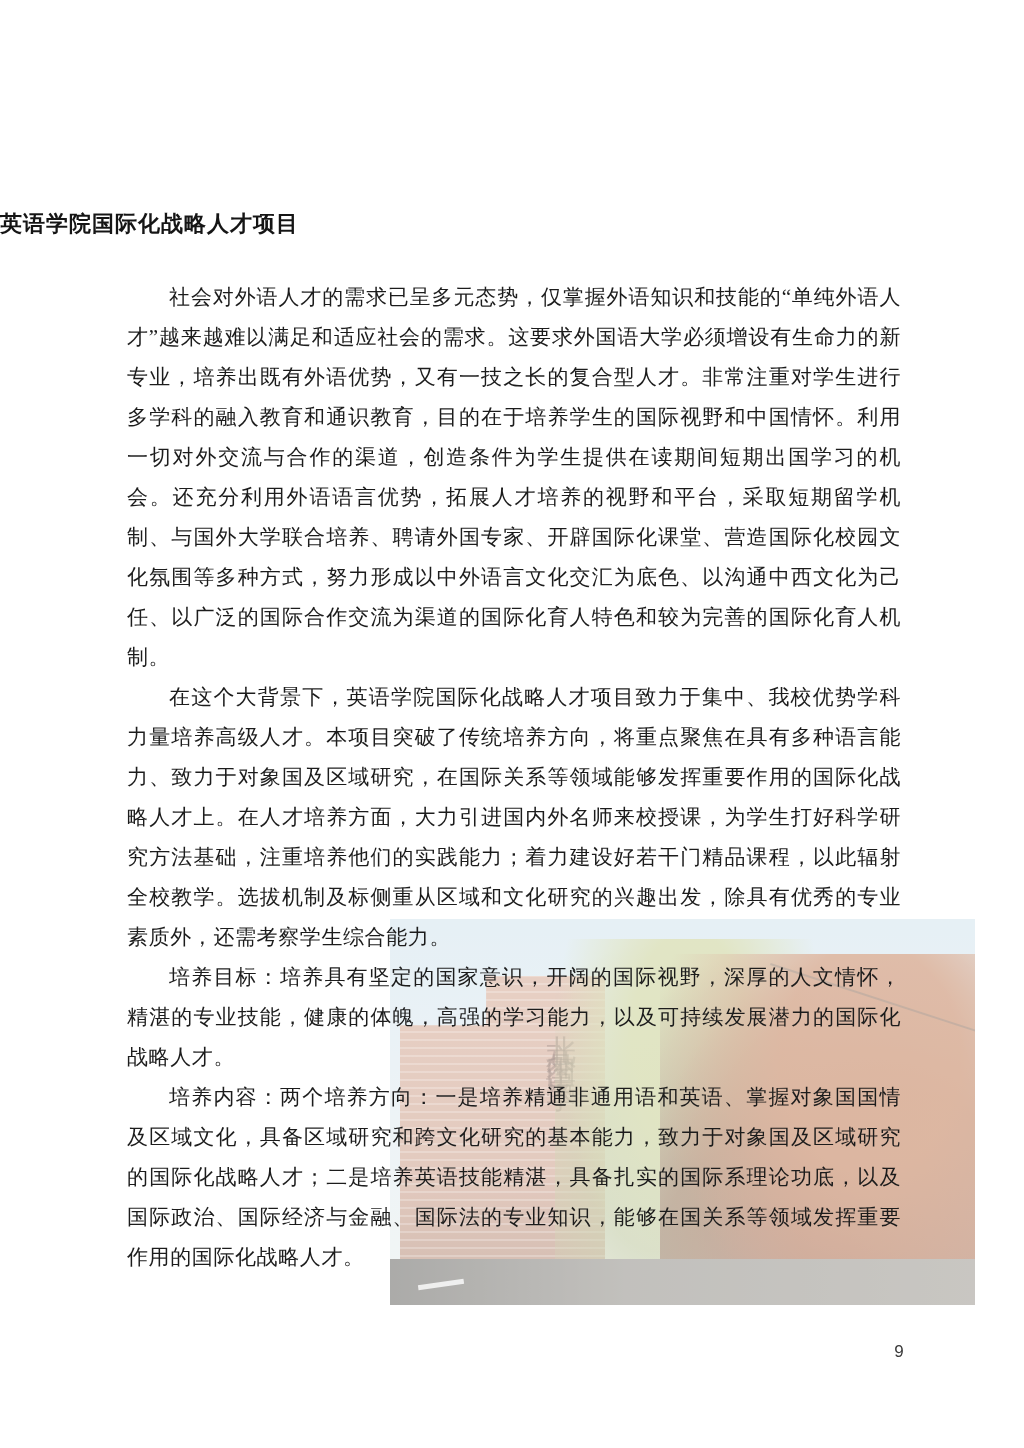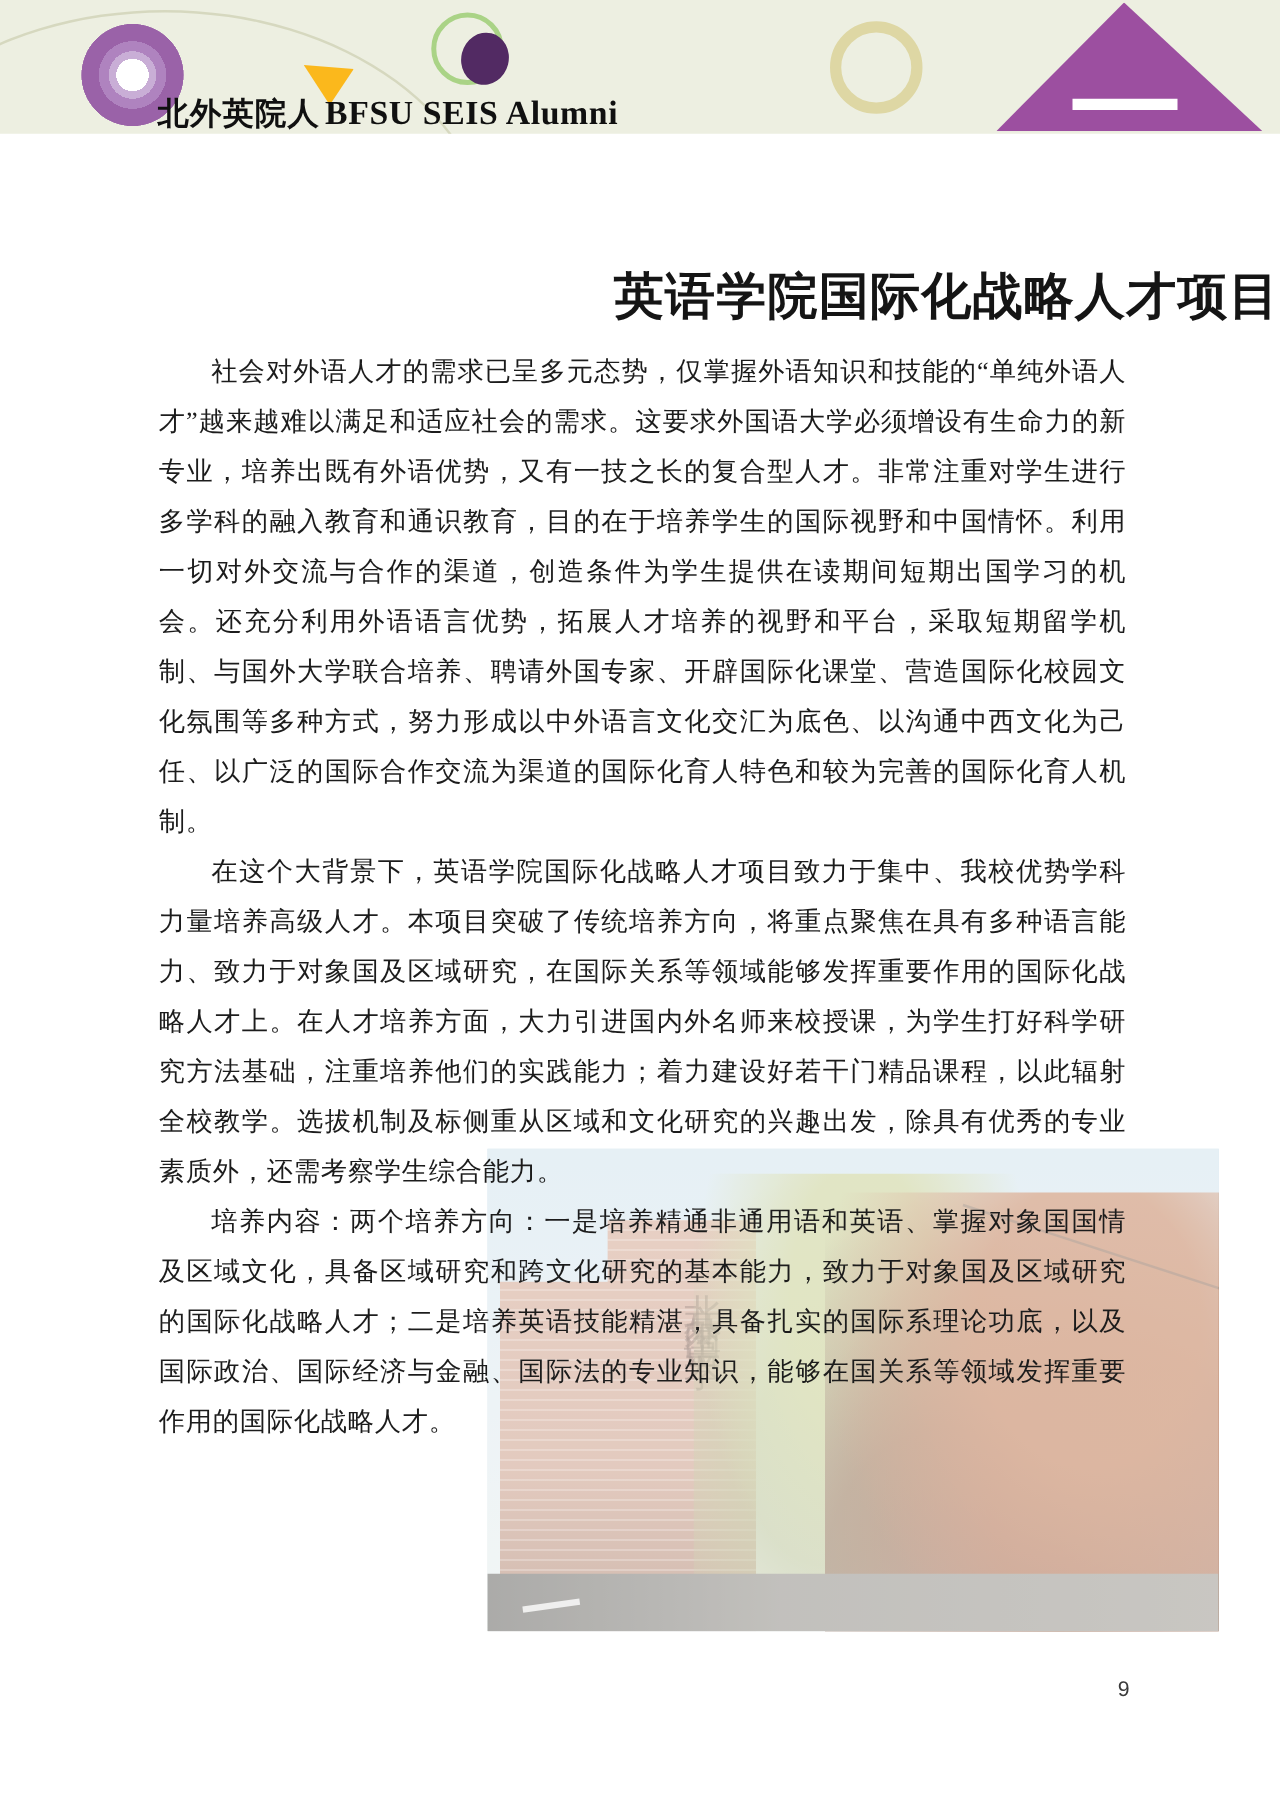--- a/index.html
+++ b/index.html
@@ -112,23 +112,23 @@
     position:absolute; left:28px; bottom:18px; width:46px; height:5px;
     background:rgba(255,255,255,0.8); transform:rotate(-8deg);
   }
   .photo-wash {
     position:absolute; inset:0; background:rgba(255,255,255,0.48);
   }
 
   
   .article-title {
     position:absolute; left:0; top:209px; width:1024px; margin:0;
-    text-align:right;
+    text-align:left;
     font-family:"Liberation Sans", sans-serif;
-    font-weight:bold; font-size:40px; letter-spacing:1px; color:#151515;
+    font-weight:bold; font-size:22px; letter-spacing:1px; color:#151515;
     z-index:2;
   }
   .body-text {
     position:absolute; left:127px; top:277px; width:774px; z-index:2;
   }
   .body-text p {
     margin:0; font-size:21px; line-height:40px; letter-spacing:0.6px;
     text-align:justify; text-justify:inter-ideograph;
     text-indent:2em; color:var(--text_color,#1c1c1c);
   }
@@ -136,50 +136,37 @@
     position:absolute; left:884px; top:1342px; width:30px; text-align:center;
     font-family:"Liberation Sans", sans-serif; font-size:17px; color:#3a3a3a;
     z-index:2;
   }
 </style>
 </head>
 <body>
 
 <div class="page">
 
-  <div class="masthead">
-    <div class="arc"></div>
-    <div class="ring-logo"></div>
-    <div class="yellow-wedge"></div>
-    <div class="green-circle"></div>
-    <div class="purple-dot"></div>
-    <div class="tan-circle"></div>
-    <div class="purple-triangle"></div>
-    <div class="triangle-bar"></div>
-    <div class="brand">
-      <span class="brand-cjk">北外英院人</span>
-      <span class="brand-latin">BFSU SEIS Alumni</span>
-    </div>
-  </div>
 
   <div class="campus-photo">
     <div class="photo-building"></div>
     <div class="photo-calligraphy">北京外国语大学</div>
     <div class="photo-tree-green"></div>
     <div class="photo-tree-orange"></div>
     <div class="photo-wire"></div>
     <div class="photo-road">
       <div class="road-mark"></div>
     </div>
     <div class="photo-wash"></div>
   </div>
 
   <h1 class="article-title">英语学院国际化战略人才项目</h1>
 
   <div class="body-text">
     <p>社会对外语人才的需求已呈多元态势，仅掌握外语知识和技能的“单纯外语人才”越来越难以满足和适应社会的需求。这要求外国语大学必须增设有生命力的新专业，培养出既有外语优势，又有一技之长的复合型人才。非常注重对学生进行多学科的融入教育和通识教育，目的在于培养学生的国际视野和中国情怀。利用一切对外交流与合作的渠道，创造条件为学生提供在读期间短期出国学习的机会。还充分利用外语语言优势，拓展人才培养的视野和平台，采取短期留学机制、与国外大学联合培养、聘请外国专家、开辟国际化课堂、营造国际化校园文化氛围等多种方式，努力形成以中外语言文化交汇为底色、以沟通中西文化为己任、以广泛的国际合作交流为渠道的国际化育人特色和较为完善的国际化育人机制。</p>
     <p>在这个大背景下，英语学院国际化战略人才项目致力于集中、我校优势学科力量培养高级人才。本项目突破了传统培养方向，将重点聚焦在具有多种语言能力、致力于对象国及区域研究，在国际关系等领域能够发挥重要作用的国际化战略人才上。在人才培养方面，大力引进国内外名师来校授课，为学生打好科学研究方法基础，注重培养他们的实践能力；着力建设好若干门精品课程，以此辐射全校教学。选拔机制及标侧重从区域和文化研究的兴趣出发，除具有优秀的专业素质外，还需考察学生综合能力。</p>
+    <p>培养目标：培养具有坚定的国家意识，开阔的国际视野，深厚的人文情怀，精湛的专业技能，健康的体魄，高强的学习能力，以及可持续发展潜力的国际化战略人才。</p>
     <p>培养内容：两个培养方向：一是培养精通非通用语和英语、掌握对象国国情及区域文化，具备区域研究和跨文化研究的基本能力，致力于对象国及区域研究的国际化战略人才；二是培养英语技能精湛，具备扎实的国际系理论功底，以及国际政治、国际经济与金融、国际法的专业知识，能够在国关系等领域发挥重要作用的国际化战略人才。</p>
   </div>
 
   <div class="page-number">9</div>
 
 </div>
 
 </body></html>

